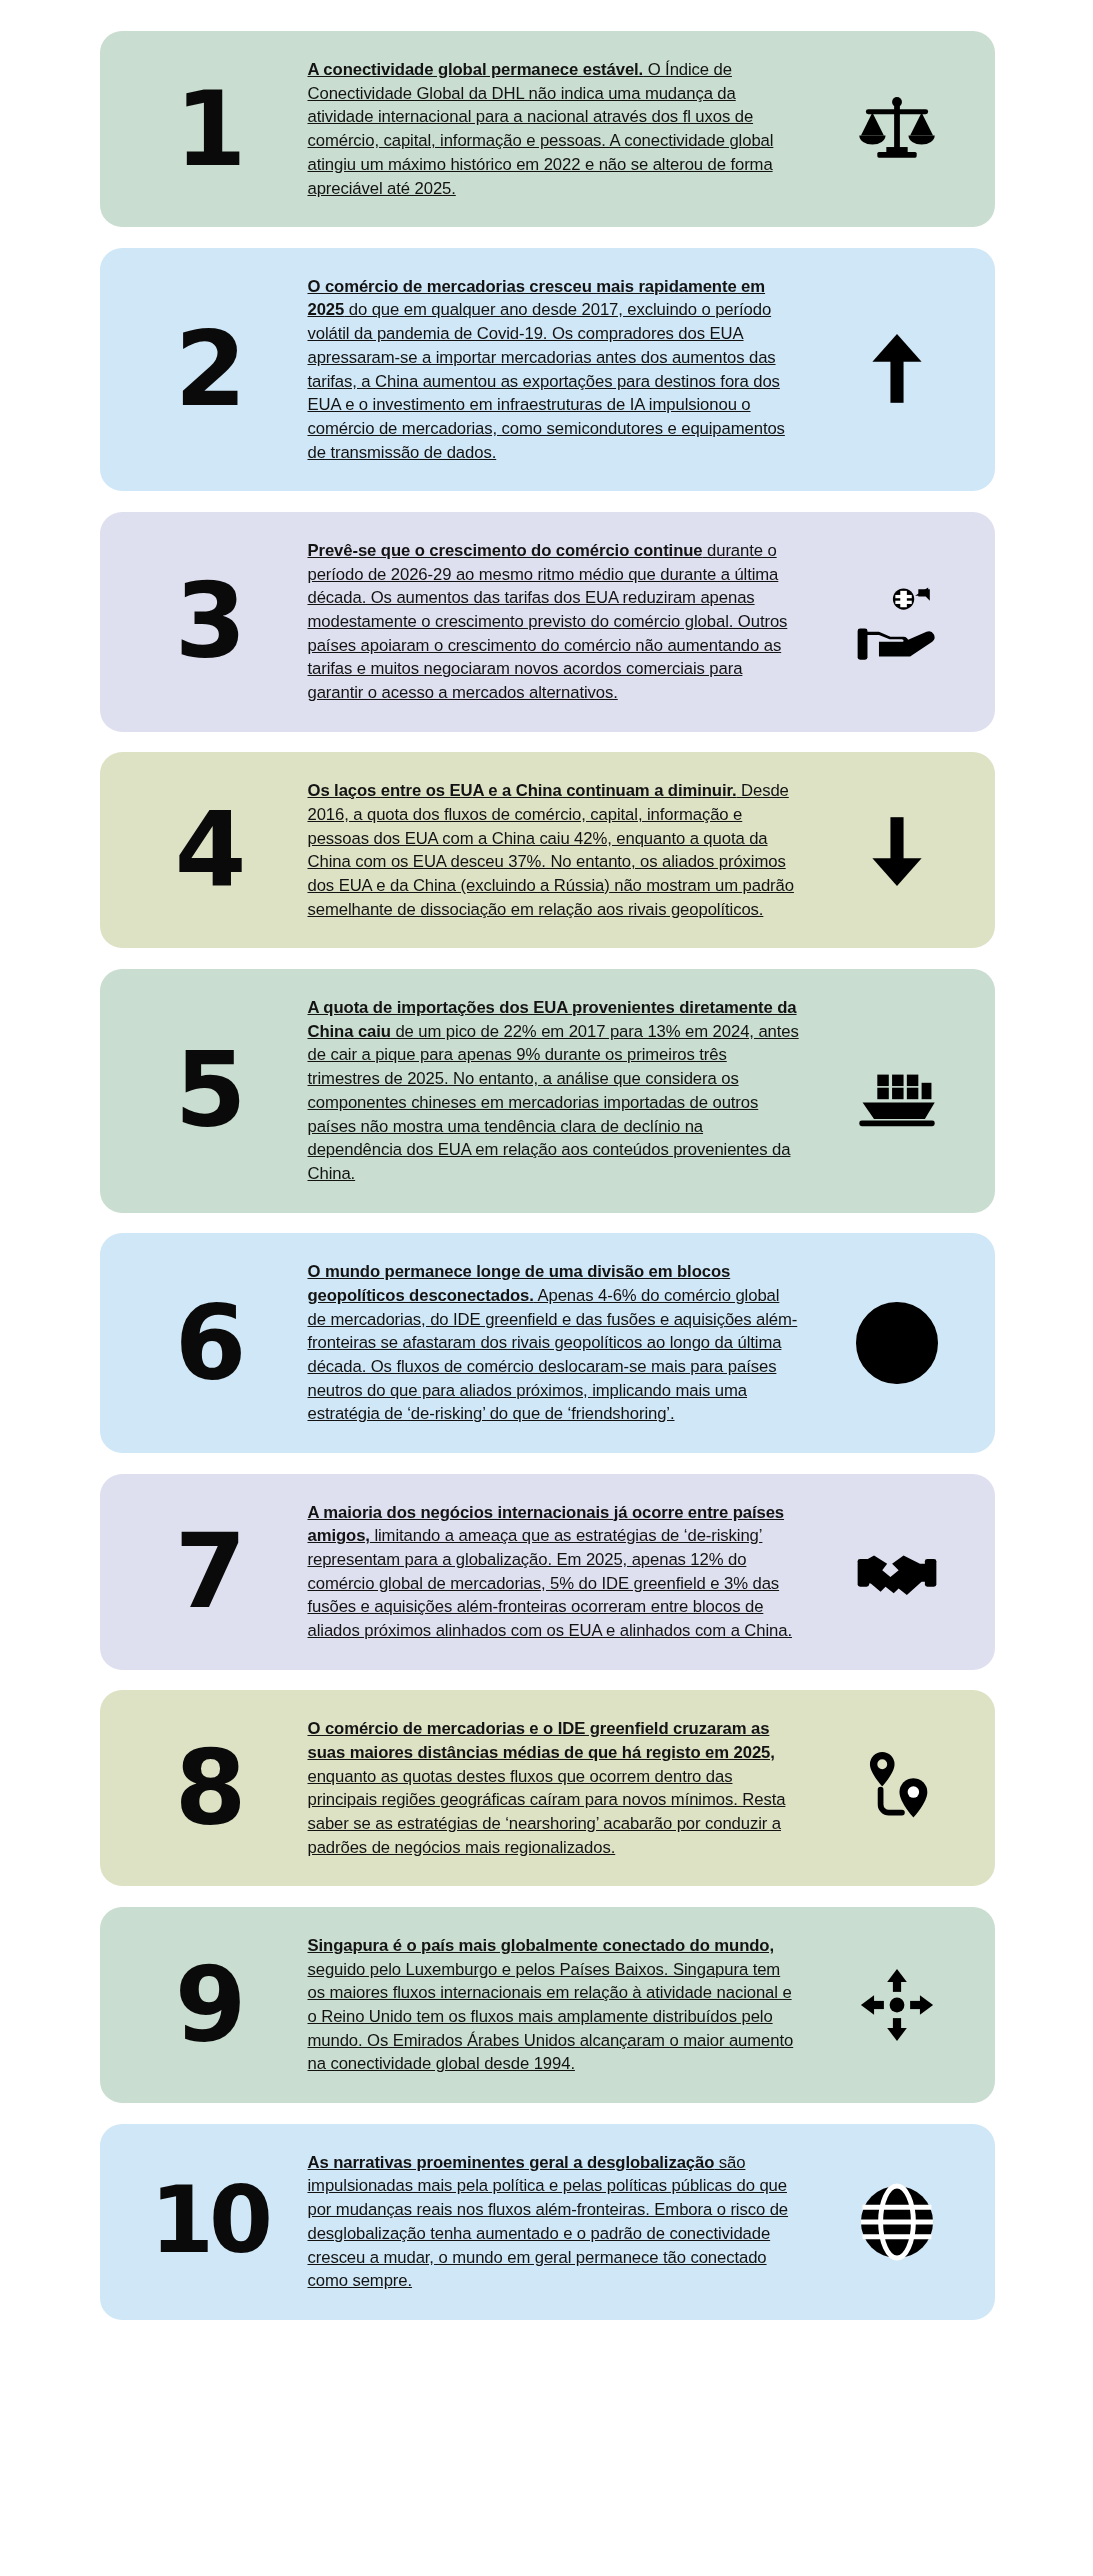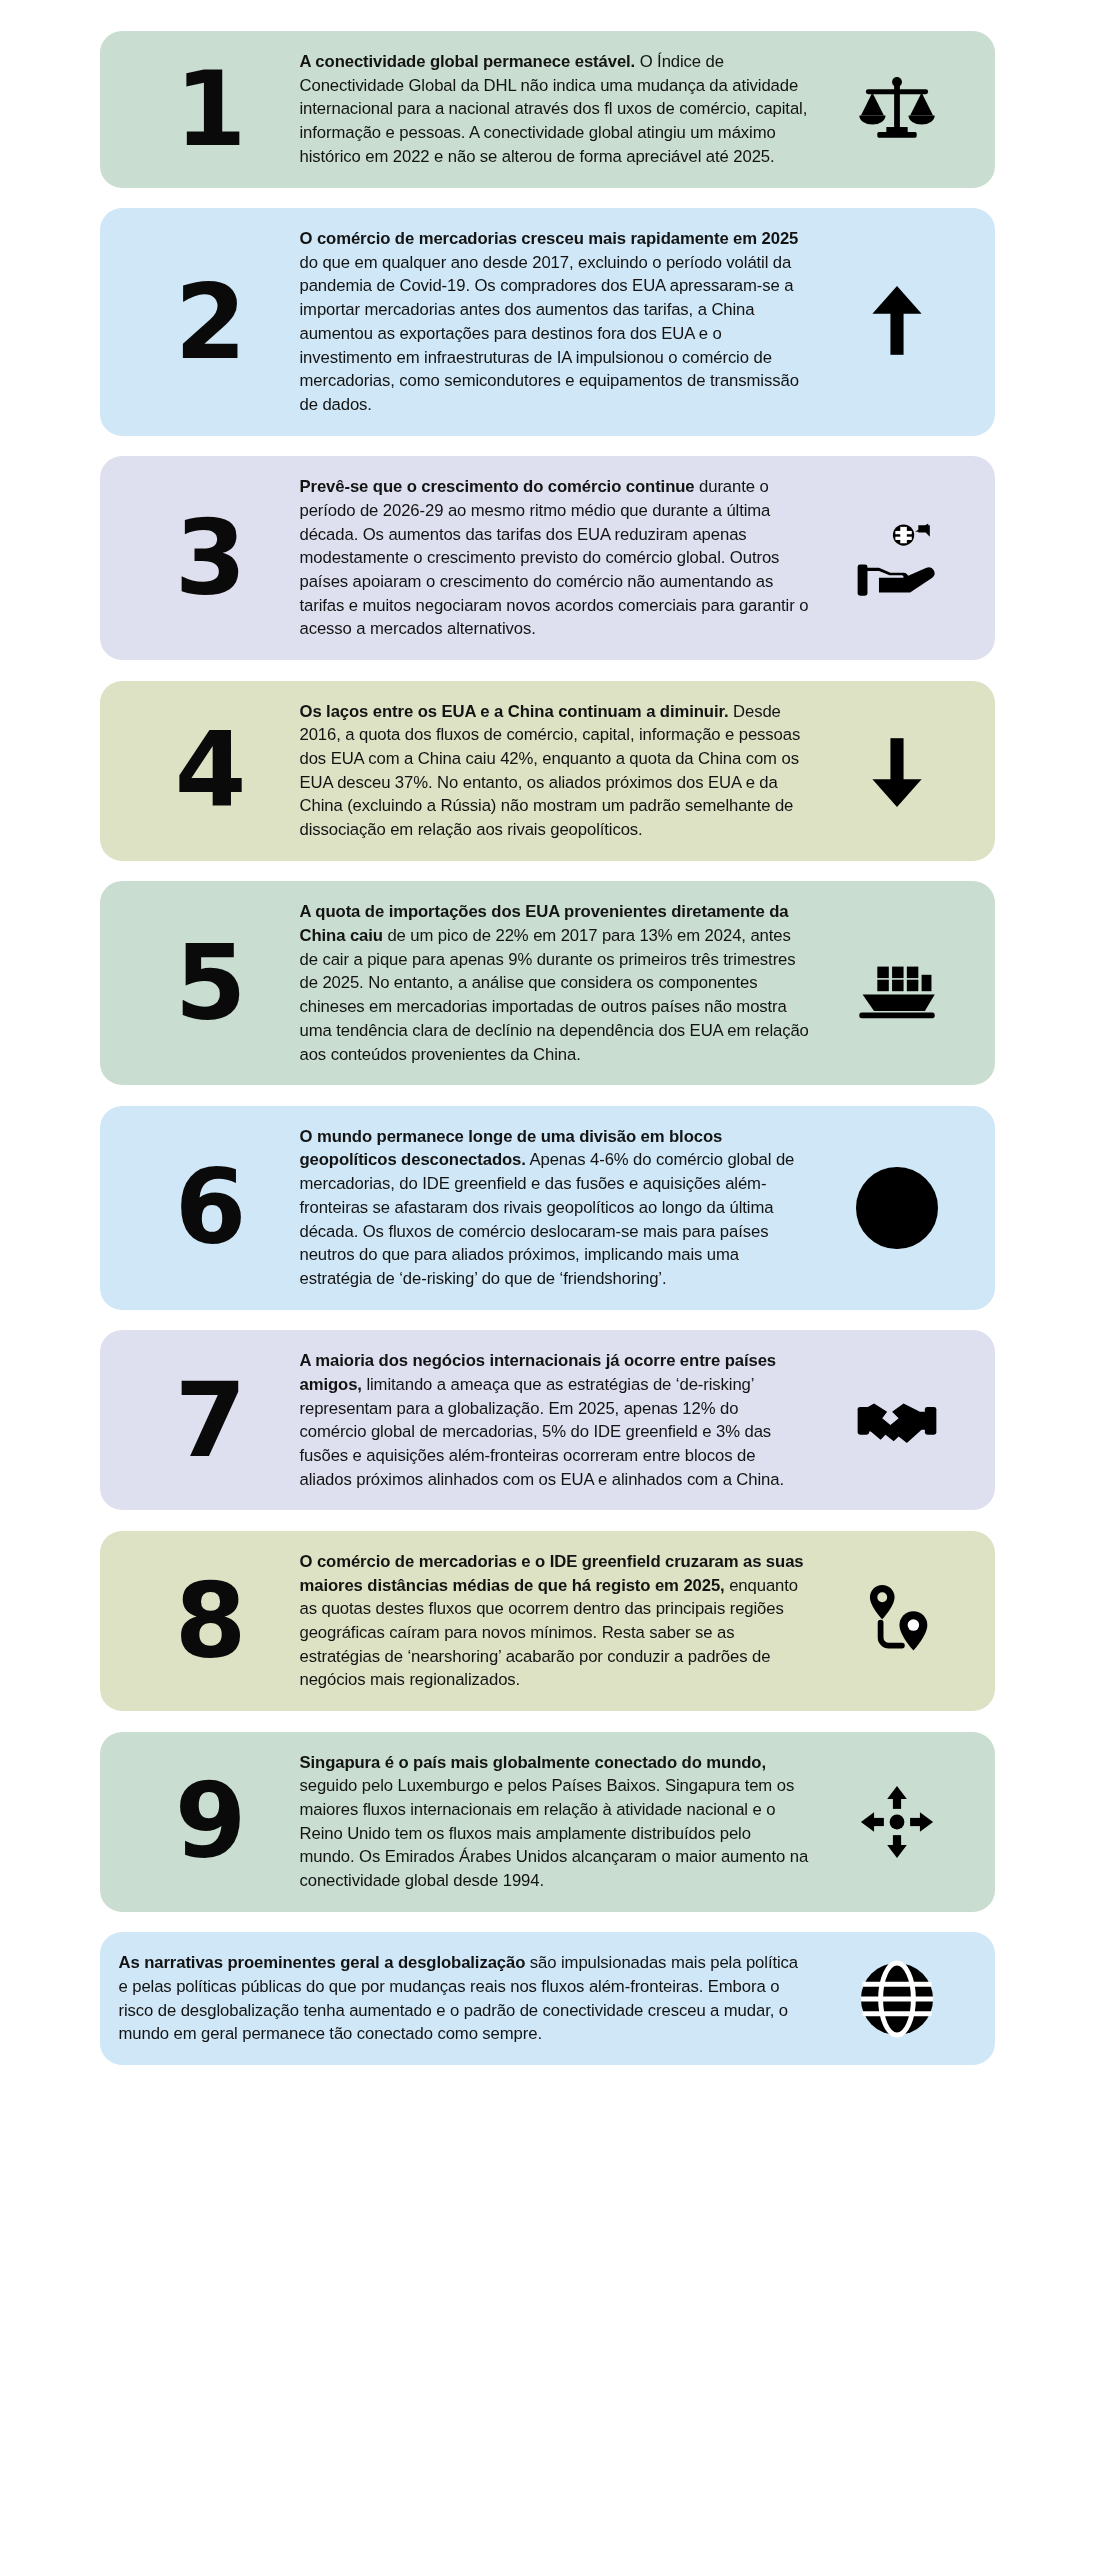--- a/index.html
+++ b/index.html
@@ -49,22 +49,23 @@
   .text-col {
     flex: 1 1 auto;
     padding-right: 15.4px;
     min-width: 0;
   }
   .para {
     font-family: "Liberation Sans", sans-serif;
     font-size: 16.7px;
     line-height: 1.42;
     color: #131313;
-    margin: 0;
+    margin: 8px;
     letter-spacing: -0.1px;
+    text-decoration: underline;
   }
   .para b {
     font-weight: 700;
   }
   .icon-col {
     width: 144px;
     flex: 0 0 144px;
     display: flex;
     align-items: center;
     justify-content: center;
@@ -230,20 +231,23 @@
         <path d="M50 94 L38 78 h24 z"></path>
           <rect x="45" y="66" width="10" height="14"></rect>
         <path d="M6 50 L22 38 v24 z"></path>
           <rect x="20" y="45" width="14" height="10"></rect>
         <path d="M94 50 L78 38 v24 z"></path>
           <rect x="66" y="45" width="14" height="10"></rect>
       </svg>
       </div>
     </div>
     <div class="card" style="background: rgb(207, 231, 246);">
+      <div class="num-col">
+        <div class="num wide">10</div>
+      </div>
       <div class="text-col">
         <p class="para"><b>As narrativas proeminentes geral a desglobalização</b><span> são impulsionadas mais pela política e pelas políticas públicas do que por mudanças reais nos fluxos além-fronteiras. Embora o risco de desglobalização tenha aumentado e o padrão de conectividade cresceu a mudar, o mundo em geral permanece tão conectado como sempre.</span></p>
       </div>
       <div class="icon-col">
         <svg xmlns="http://www.w3.org/2000/svg" viewBox="0 0 100 100" width="82" height="82" fill="#000">
         <circle cx="50" cy="50" r="44"></circle>
         <ellipse cx="50" cy="50" rx="20" ry="44" fill="none" stroke="#fff" stroke-width="6"></ellipse>
         <line x1="8" y1="32" x2="92" y2="32" stroke="#fff" stroke-width="6"></line>
         <line x1="6" y1="50" x2="94" y2="50" stroke="#fff" stroke-width="6"></line>
         <line x1="8" y1="68" x2="92" y2="68" stroke="#fff" stroke-width="6"></line>

